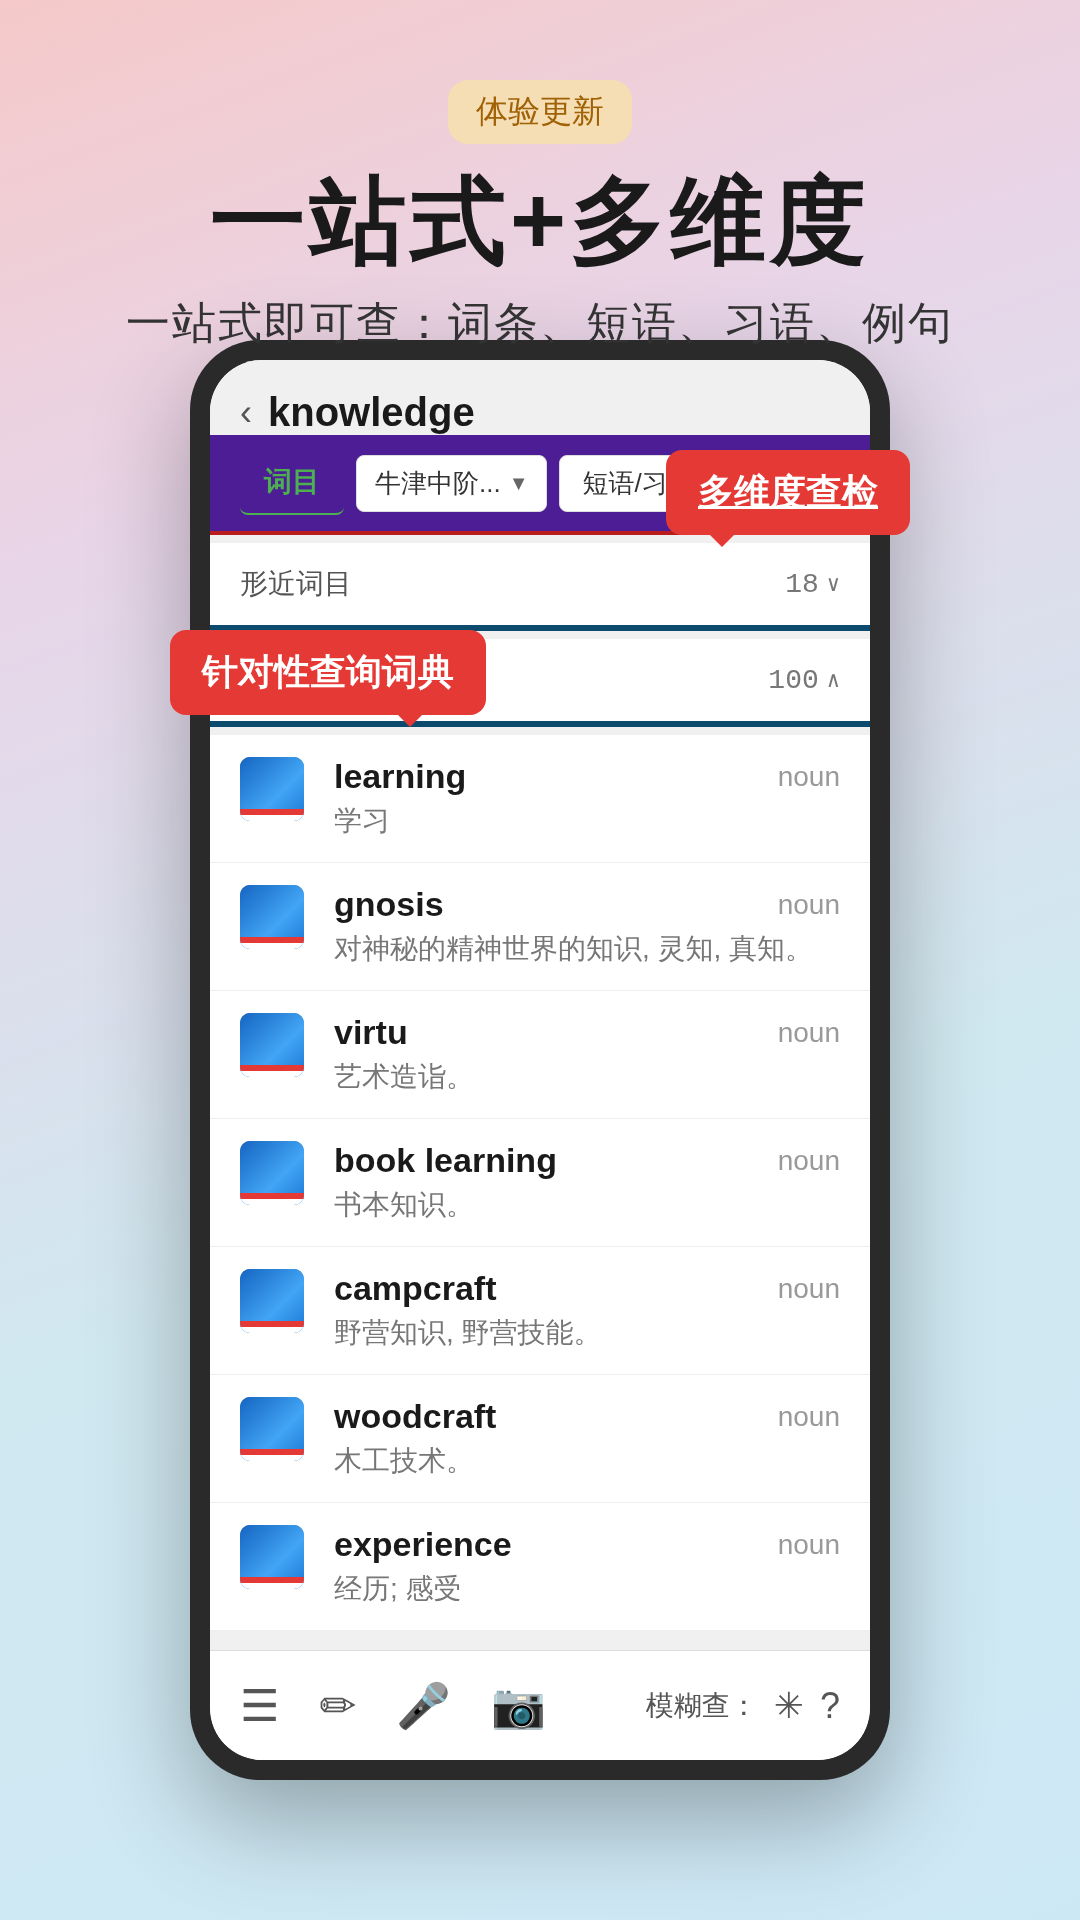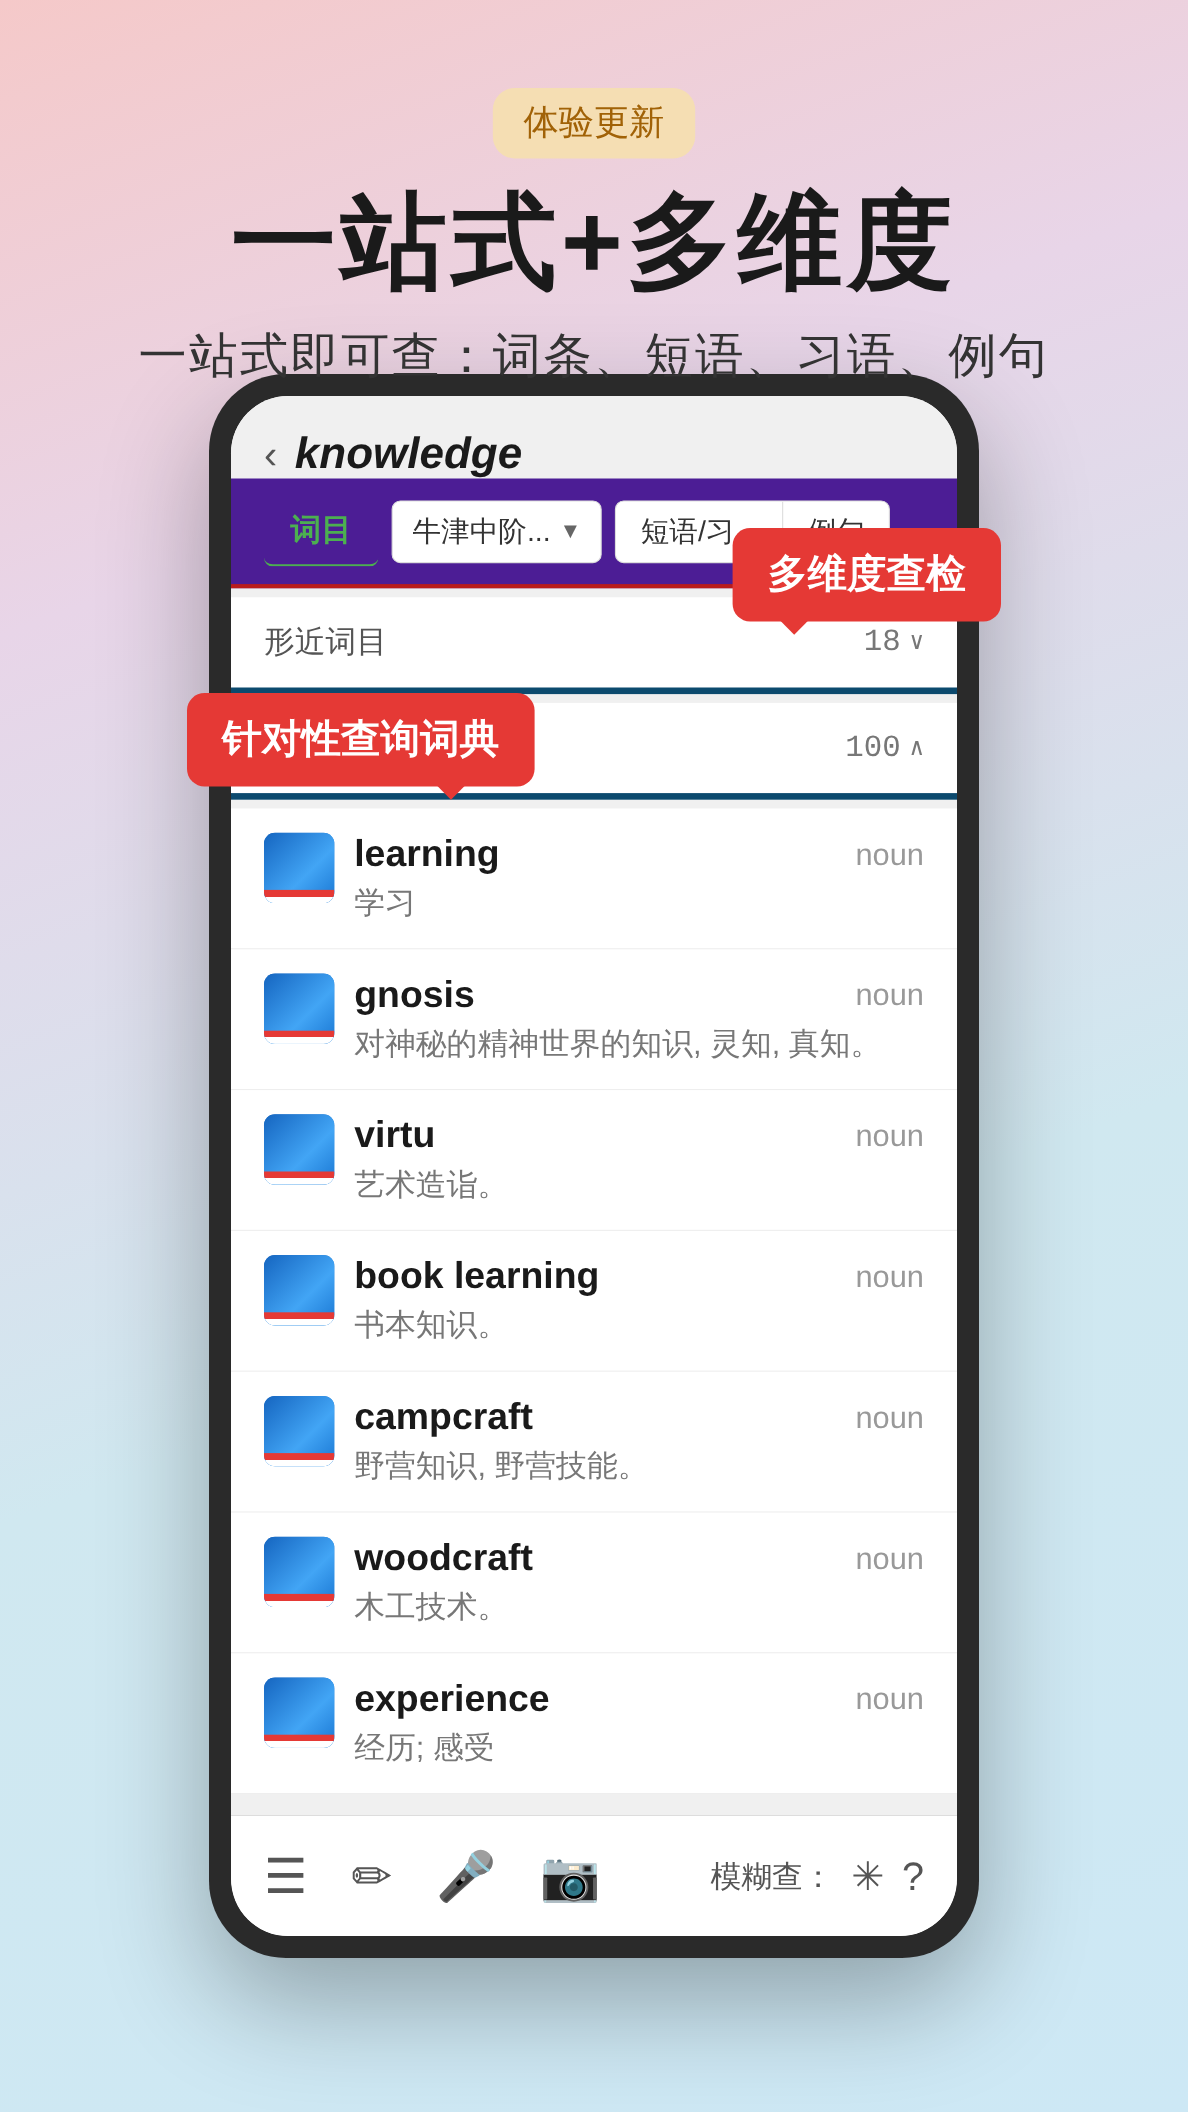--- a/index.html
+++ b/index.html
@@ -90,21 +90,20 @@
       color: #555;
       cursor: pointer;
       font-weight: 300;
     }
 
     .search-word {
       font-size: 40px;
       font-weight: 600;
       color: #1a1a1a;
       flex: 1;
-      font-style: italic;
     }
 
     
     .tab-bar {
       background: #4c1d95;
       padding: 16px 30px;
       display: flex;
       align-items: center;
       gap: 12px;
       border-bottom: 4px solid #b91c1c;
@@ -194,21 +193,21 @@
     .word-list {
       background: white;
       margin-top: 8px;
     }
 
     .word-item {
       display: flex;
       align-items: flex-start;
       padding: 22px 30px;
       border-bottom: 1px solid #eee;
-      gap: 18px;
+      gap: 30px;
     }
 
     .word-icon {
       width: 64px;
       height: 64px;
       border-radius: 10px;
       flex-shrink: 0;
       overflow: hidden;
       background: linear-gradient(135deg, #1565C0, #42A5F5);
       display: flex;
@@ -325,22 +324,23 @@
       white-space: nowrap;
     }
 
     .callout-bubble::after {
       content: '';
       position: absolute;
       border: 16px solid transparent;
     }
 
     .callout-top-right {
-      top: 140px;
+      top: 110px;
       right: -20px;
+      text-decoration: underline;
     }
 
     .callout-top-right::after {
       bottom: -28px;
       left: 40px;
       border-top-color: #E53935;
     }
 
     .callout-left {
       top: 290px;

